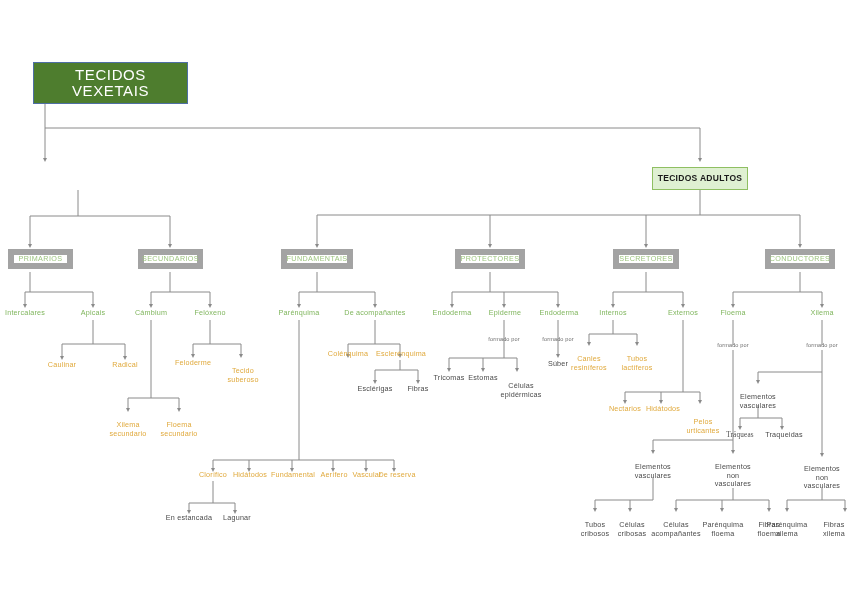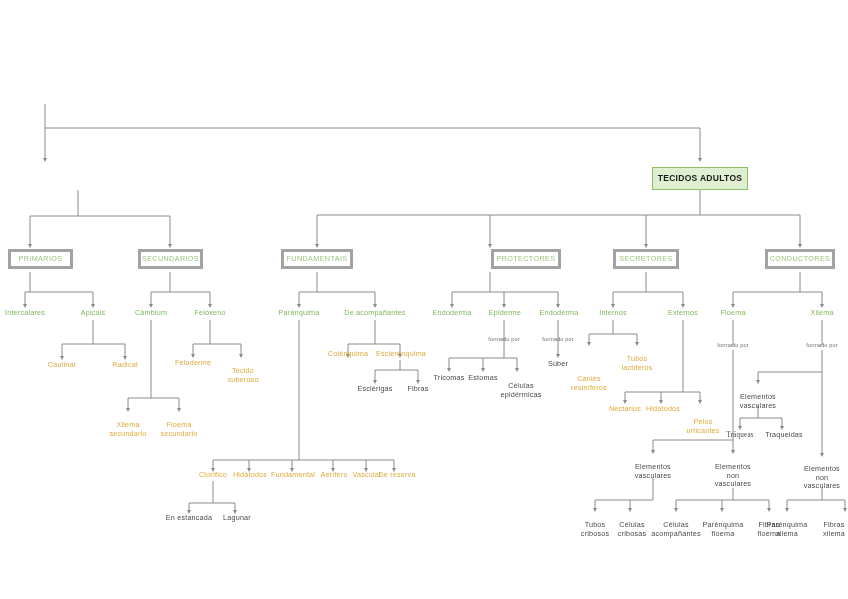--- a/index.html
+++ b/index.html
@@ -21,21 +21,21 @@
   }
   .box-title{
     background:#4e7d2e;border:1px solid #4f6fa5;color:#ffffff;
     font-size:15px;letter-spacing:.6px;padding:0 14px;
   }
   .box-l2{
     background:#dff0d2;border:1px solid #8fbf62;color:#1a1a1a;
     font-size:8.5px;font-weight:bold;letter-spacing:.3px;
   }
   .box-l3{
-    background:#ffffff;border:3px solid #a3a3a3;color:#9cc47e;
+    background:#ffffff;border:6px solid #a3a3a3;color:#9cc47e;
     font-size:7.2px;letter-spacing:.4px;
   }
 
   
   .txt{
     text-align:center;line-height:1.18;
     transform:translateX(-50%);
   }
   .t-green{color:#7fb55c;font-size:7.2px;letter-spacing:.2px;}
   .t-orange{color:#e0a93c;font-size:7.2px;letter-spacing:.2px;}
@@ -188,35 +188,38 @@
       <path d="M740,418 L740,428" marker-end="url(#ar)"></path>
       <path d="M782,418 L782,428" marker-end="url(#ar)"></path>
 
       <path d="M822,488 L822,500"></path>
       <path d="M787,500 L845,500"></path>
       <path d="M787,500 L787,510" marker-end="url(#ar)"></path>
       <path d="M845,500 L845,510" marker-end="url(#ar)"></path>
     </g>
   </svg>
 
+  <div class="node box box-title" style="left:33px;top:62px;width:155px;height:42px;">
+    <span>TECIDOS VEXETAIS</span>
+  </div>
 
   <div class="node box box-l2" style="left:652px;top:167px;width:96px;height:23px;">
     <span>TECIDOS ADULTOS</span>
   </div>
 
   <div class="node box box-l3" style="left:8px;top:249px;width:65px;height:20px;">
     <span>PRIMARIOS</span>
   </div>
   <div class="node box box-l3" style="left:138px;top:249px;width:65px;height:20px;">
     <span>SECUNDARIOS</span>
   </div>
   <div class="node box box-l3" style="left:281px;top:249px;width:72px;height:20px;">
     <span>FUNDAMENTAIS</span>
   </div>
-  <div class="node box box-l3" style="left:455px;top:249px;width:70px;height:20px;margin-left:36px;">
+  <div class="node box box-l3" style="left:455px;top:249px;width:70px;height:20px;">
     <span>PROTECTORES</span>
   </div>
   <div class="node box box-l3" style="left:613px;top:249px;width:66px;height:20px;">
     <span>SECRETORES</span>
   </div>
   <div class="node box box-l3" style="left:765px;top:249px;width:70px;height:20px;">
     <span>CONDUCTORES</span>
   </div>
 
   <div class="node txt t-green" style="left:25px;top:309px;width:64px;">
@@ -327,21 +330,21 @@
   <div class="node txt t-dark" style="left:558px;top:360px;width:40px;">
     <span>Súber</span>
   </div>
 
   <div class="node txt t-green" style="left:613px;top:309px;width:50px;">
     <span>Internos</span>
   </div>
   <div class="node txt t-green" style="left:683px;top:309px;width:50px;">
     <span>Externos</span>
   </div>
-  <div class="node txt t-orange" style="left:589px;top:367px;width:48px;white-space:pre-line;">
+  <div class="node txt t-orange" style="left:589px;top:347px;width:48px;white-space:pre-line;">
     <span>Canles
 resiníferos</span>
   </div>
   <div class="node txt t-orange" style="left:637px;top:347px;width:46px;white-space:pre-line;">
     <span>Tubos
 lactíferos</span>
   </div>
   <div class="node txt t-orange" style="left:625px;top:405px;width:46px;">
     <span>Nectarios</span>
   </div>

